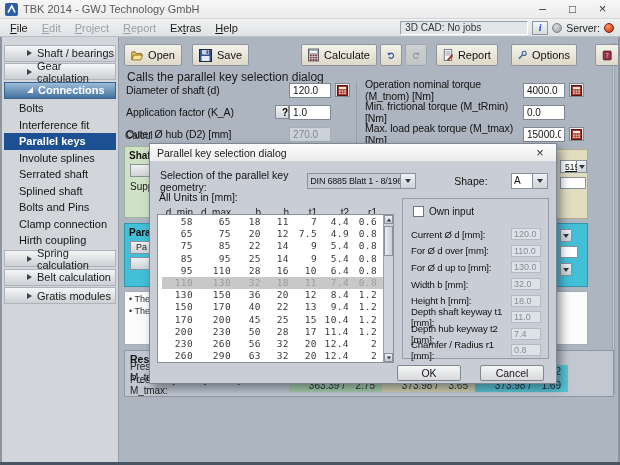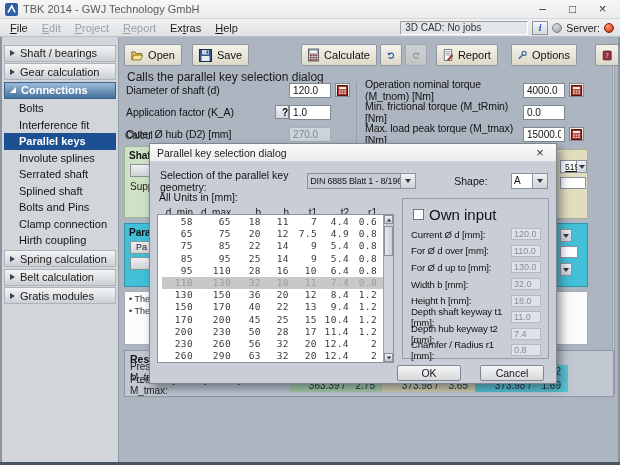--- a/index.html
+++ b/index.html
@@ -23,21 +23,21 @@
   .info-btn{width:16px;height:14px;background:linear-gradient(#f4f6f8,#d6dade);border:1px solid #8d959c;
     text-align:center;font-size:10px;line-height:12px;font-style:italic;font-weight:bold;color:#1b48c8;font-family:"Liberation Serif",serif;}
   .led{width:10px;height:10px;border-radius:50%;}
   .led.gray{background:radial-gradient(circle at 35% 30%,#d9dddd,#989e9e);border:1px solid #7a8084;}
   .led.red{background:radial-gradient(circle at 35% 30%,#ff9a70,#c62800);border:1px solid #7e1c08;}
   .server-label{font-size:10.5px;color:#222;}
   
   .sidebar{position:absolute;left:2px;top:37px;width:117px;bottom:3px;background:#d2d5d9;
     border-right:1px solid #939ca6;padding-top:6px;}
   .sb-header{height:17px;margin:1.5px 2px;background:linear-gradient(#f4f5f6,#ccd0d4);border:1px solid #adb3b9;
-    display:flex;align-items:center;gap:5px;padding-left:5px;font-size:11px;color:#1a1a1a;}
+    display:flex;align-items:center;gap:5px;padding-left:22px;font-size:11px;color:#1a1a1a;}
   .sb-header.blue{background:linear-gradient(#9cbbd8,#43729f);border-color:#3a6390;color:#fff;font-weight:bold;}
   .tri{width:0;height:0;border-top:3.5px solid transparent;border-bottom:3.5px solid transparent;border-left:5px solid #3c4450;}
   .tri-exp{width:0;height:0;border-bottom:6px solid #fff;border-left:6px solid transparent;}
   .sb-item{height:16.5px;display:flex;align-items:center;padding-left:15px;font-size:11px;color:#141414;margin:0 2px;}
   .sb-item.selected{background:#1d4f93;color:#fff;font-weight:bold;}
   
   .main{position:absolute;left:120px;top:37px;right:2px;bottom:3px;background:#adb5c1;}
   .right-strip{position:absolute;right:3px;top:6px;bottom:68px;width:3px;background:#c5cbd3;border:1px solid #98a2ac;}
   
   .toolbar{position:absolute;left:4px;top:6px;right:10px;height:23px;display:flex;align-items:flex-end;}
@@ -124,21 +124,21 @@
   .tscroll{position:absolute;right:0;top:0;bottom:0;width:10px;background:#cfd4da;border-left:1px solid #9aa1aa;}
   .tsbtn{position:absolute;left:0;width:9px;height:9px;background:linear-gradient(#eef0f3,#c6ccd3);
     border:1px solid #8b929c;display:flex;align-items:center;justify-content:center;}
   .tsbtn .arrow-down,.tsbtn .arrow-up{transform:scale(.7);}
   .tsbtn.up{top:0;}
   .tsbtn.down{bottom:0;}
   .tsthumb{position:absolute;left:0;top:11px;width:9px;height:30px;background:linear-gradient(90deg,#e8ebee,#c9cfd6);border:1px solid #8b929c;}
   .groupbox{position:absolute;left:252px;top:54px;width:147px;height:161px;border:1px solid #959ca6;}
   .chk-row{position:absolute;left:10px;top:7px;display:flex;align-items:center;gap:5px;}
   .checkbox{width:11px;height:11px;background:#fff;border:1px solid #6c7682;}
-  .chk-label{font-size:15px;}
+  .chk-label{font-size:10px;}
   .gi-rows{position:absolute;left:8px;top:27px;right:7px;}
   .gi-row{display:flex;justify-content:space-between;align-items:center;height:16.6px;}
   .gi-label{font-size:9.6px;letter-spacing:-.15px;color:#111;}
   .gi-input{width:30px;height:12px;background:#dde2e8;border:1px solid #b4bac2;font-size:9px;color:#868d95;
     padding:0 2px;font-family:"Liberation Sans",sans-serif;}
   .dlg-btn{position:absolute;top:221px;width:64px;height:16px;background:linear-gradient(#f5f5f5,#d7d9dc);
     border:1px solid #7f8791;border-radius:2px;font-size:10.5px;text-align:center;line-height:14px;color:#15151f;}
   .dlg-btn.ok{left:247px;}
   .dlg-btn.cancel{left:330px;}
   

